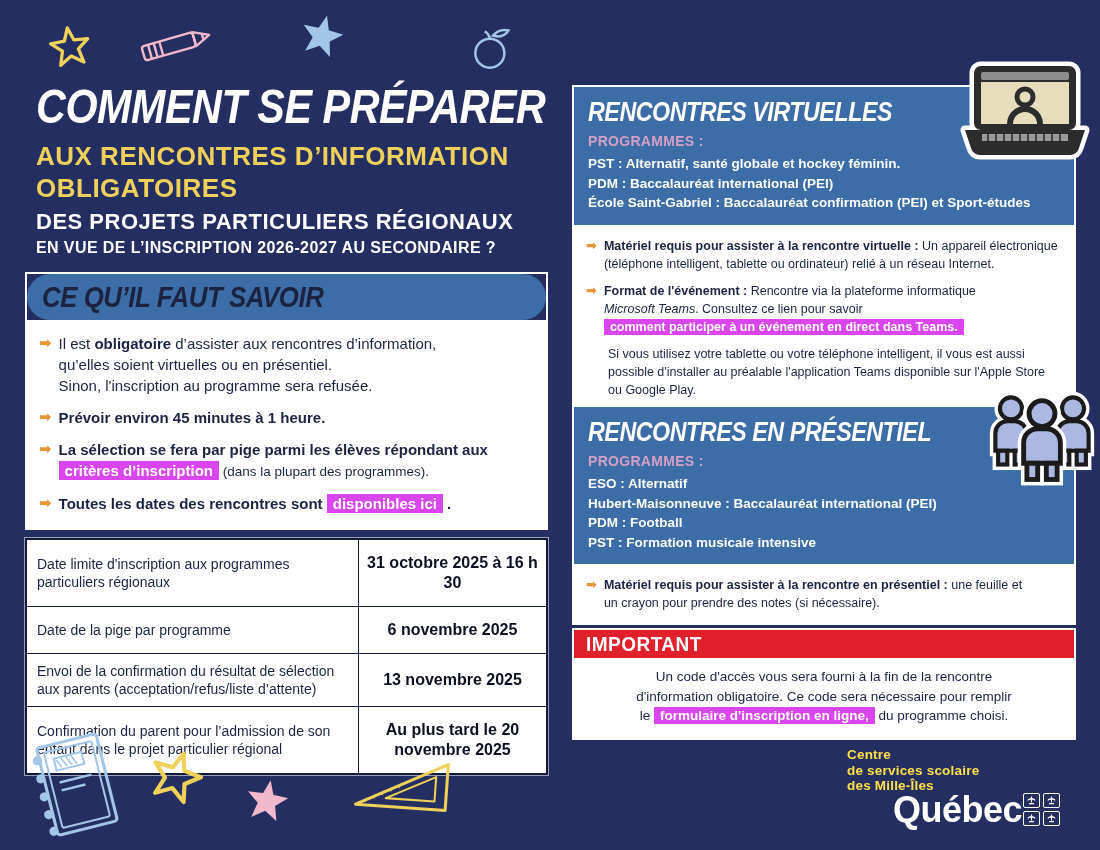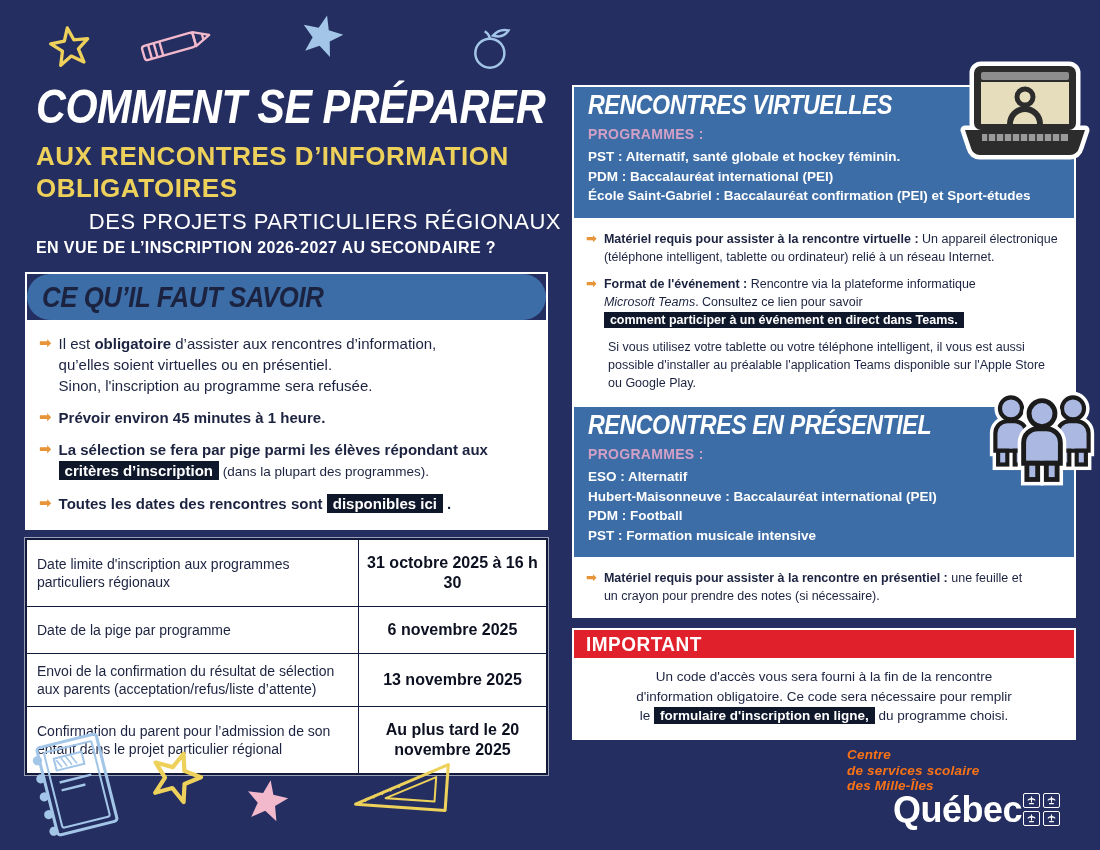--- a/index.html
+++ b/index.html
@@ -14,35 +14,35 @@
 
   
   .cond { display:inline-block; font-style:italic; font-weight:bold;
           transform:scaleX(.86); transform-origin:0 55%; letter-spacing:-.5px; white-space:nowrap; }
   .cond2 { display:inline-block; font-weight:bold; transform:scaleX(.95); transform-origin:0 50%; }
 
   
   .title-block { left:36px; top:82px; width:525px; }
   .title-main { color:#fff; font-size:48px; line-height:50px; margin-bottom:8px; }
   .title-yellow { color:#edd15b; font-weight:bold; font-size:26px; line-height:32px; letter-spacing:.5px; }
-  .title-white3 { color:#fff; font-weight:normal; font-size:22px; line-height:26px; letter-spacing:.5px; margin-top:5px;text-align:right; }
+  .title-white3 { color:#fff; font-weight:bold; font-size:22px; line-height:26px; letter-spacing:.5px; margin-top:5px; }
   .title-small { color:#fff; font-weight:bold; font-size:16px; line-height:20px; letter-spacing:.4px; margin-top:3px; }
 
   
   .wbox { border:2px solid #fff; }
-  .blue-part { background:#3c6da6; color:#fff; padding:2px 14px 12px 14px; }
+  .blue-part { background:#3c6da6; color:#fff; padding:9px 14px 12px 14px; }
   .white-part { background:#fff; color:#1c2340; }
   .sec-title { font-size:27px; line-height:32px; color:#fff; }
   .prog-label { color:#d2a0c6; font-weight:bold; font-size:14px; margin:5px 0 5px; letter-spacing:.3px; }
   .prog-line { font-size:13.5px; font-weight:bold; line-height:19.5px; }
 
   .bullet { display:flex; align-items:flex-start; }
   .arrow { font-family:"DejaVu Sans", sans-serif; color:#e8953a; font-size:14px; line-height:18px;
            margin-right:7px; flex:0 0 auto; font-weight:bold; }
-  .hl { background:#0f172a; color:#fff; font-weight:bold; padding:1px 6px; cursor:pointer; }
+  .hl { background:#d946ef; color:#fff; font-weight:bold; padding:1px 6px; cursor:pointer; }
   b { font-weight:bold; }
 
   
   .savoir { left:25px; top:272px; width:523px; }
   .savoir-header { background:#3c6da6; height:46px; display:flex; align-items:center; padding-left:15px;border-radius:23px; }
   .savoir-header .cond { font-size:30px; }
   .savoir-body { padding:13px 8px 12px 12px; font-size:15px; line-height:21px; }
   .savoir-body .bullet { margin-bottom:11px; }
   .savoir-body .arrow { font-size:15px; line-height:21px; }
   .small-note { font-size:13.5px; font-weight:normal; }
@@ -66,21 +66,21 @@
   .right-white .arrow { font-size:13px; line-height:18px; }
   .indent-note { margin-left:22px; margin-top:2px; }
 
   
   .impbox { left:572px; top:628px; width:504px; }
   .imp-header { background:#e0202a; color:#fff; height:28px; display:flex; align-items:center; padding-left:12px; }
   .imp-header .cond2 { font-size:20px; letter-spacing:.5px; }
   .imp-body { padding:9px 12px 12px; font-size:13.5px; line-height:19.5px;text-align:center; }
 
   
-  .org-block { left:847px; top:747px; color:#f97316; font-weight:bold; font-style:italic;
+  .org-block { left:847px; top:747px; color:#fde047; font-weight:bold; 
                font-size:13.5px; line-height:15.5px; letter-spacing:.2px; }
   .qc-word { left:893px; top:789px; color:#fff; font-weight:bold; font-size:36px; letter-spacing:-.5px; }
   .qc-flag { left:1023px; top:793px; display:grid; grid-template-columns:17px 17px; grid-template-rows:15px 15px; gap:3px; }
   .qc-cell { border:1.5px solid #fff; border-radius:2px; display:flex; align-items:center; justify-content:center; }
 
   svg { display:block; }
 </style>
 </head>
 <body>
 

